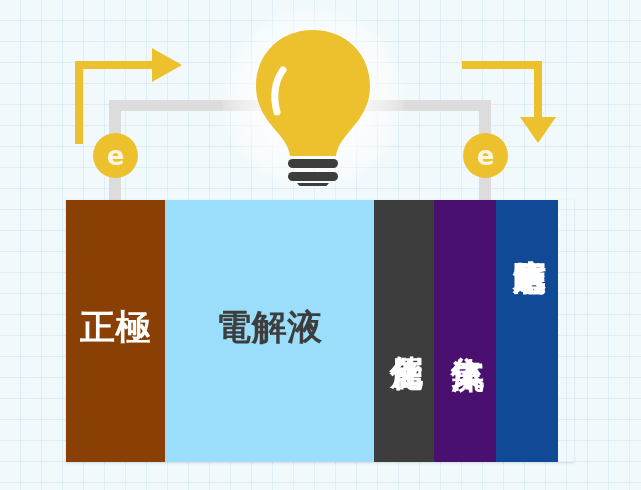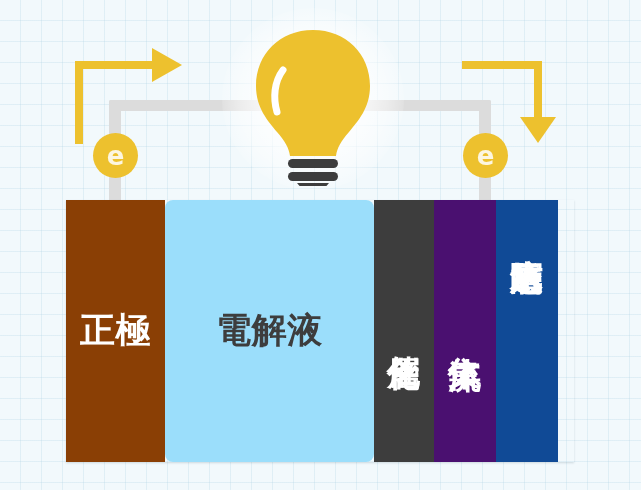--- a/index.html
+++ b/index.html
@@ -51,35 +51,36 @@
     align-items: center;
     justify-content: center;
     overflow: hidden;
   }
   .layer-label {
     font-weight: 700;
     line-height: 1.02;
     letter-spacing: 0.5px;
     white-space: pre;
     text-align: center;
+    font-family: Liberation Mono, monospace;
   }
   .horiz-label {
     font-size: 35px;
   }
   .vert-label {
     writing-mode: vertical-rl;
     text-orientation: upright;
     font-size: 33px;
     line-height: 1.0;
     letter-spacing: 1px;
   }
 
   
   .layer-cathode     { width: 99px; }
-  .layer-electrolyte { width: 209px; border-radius: 8px; }
+  .layer-electrolyte { width: 209px; }
   .layer-catalyst    { width: 60px; }
   .layer-collector   { width: 62px; }
   .layer-membrane    { width: 62px; }
 
   .layer-catalyst .vert-label,
   .layer-collector .vert-label {
     align-self: center;
   }
   .layer-membrane .vert-label {
     align-self: flex-start;

